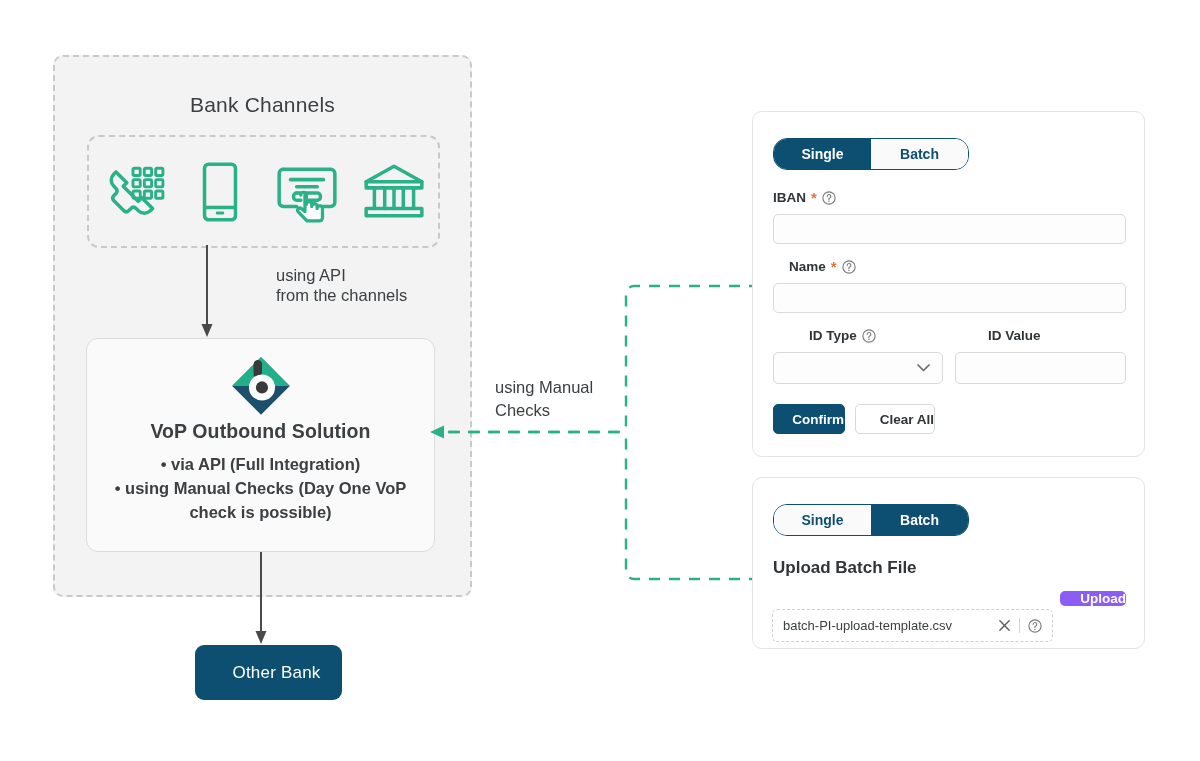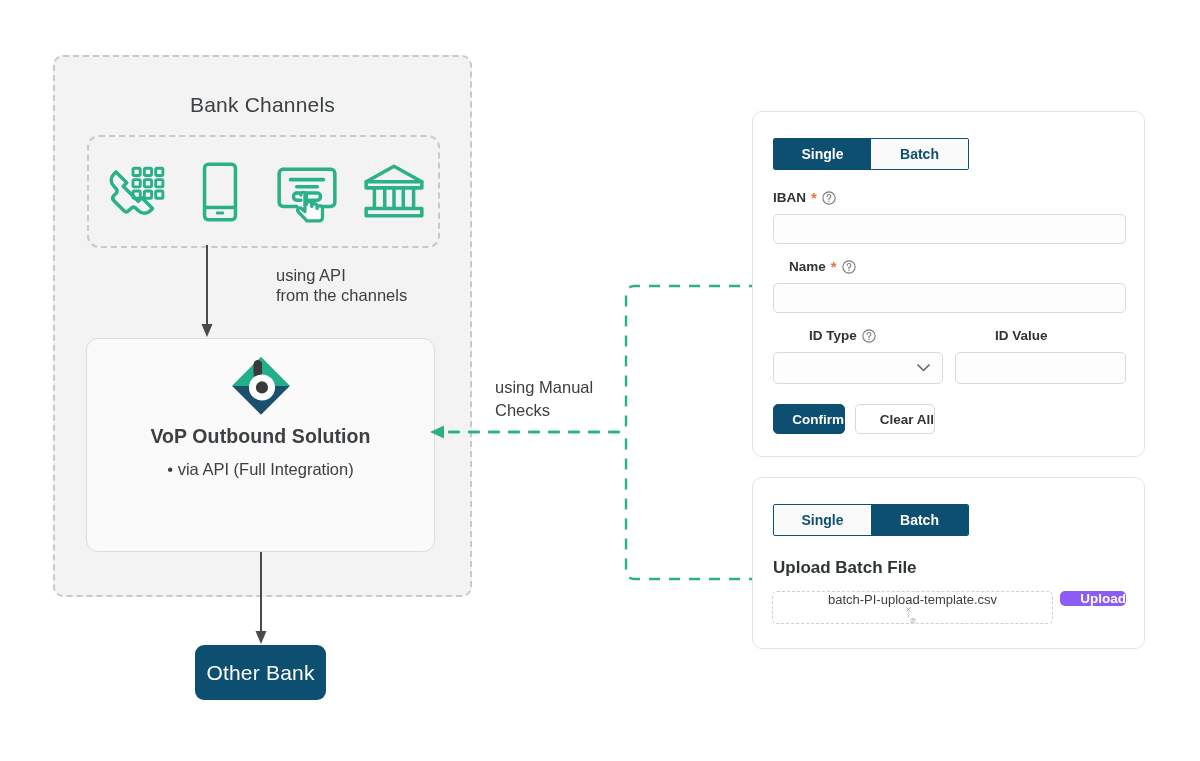--- a/index.html
+++ b/index.html
@@ -81,34 +81,34 @@
     width: 349px;
     height: 214px;
     background: #fafafa;
     border: 1.5px solid #dcdcdc;
     border-radius: 12px;
     box-sizing: border-box;
     text-align: center;
   }
   #vop-logo { margin-top: 17px; width: 62px; height: 60px; }
   #vop-title {
-    margin-top: 5px;
     font-size: 19.5px;
     font-weight: bold;
     color: #3c4043;
     letter-spacing: .1px;
   }
   #vop-bullets {
     margin: 9px auto 0;
     padding: 0;
     list-style: none;
     width: 320px;
     font-size: 16.5px;
     line-height: 24px;
     color: #3c4043;
+    font-weight: bold;
   }
   #vop-bullets li { text-indent: 0; }
   #vop-bullets li::before { content: "• "; }
 
   
   #otherbank-arrow {
     position: absolute;
     left: 254px;
     top: 552px;
     width: 14px;
@@ -116,25 +116,26 @@
   }
   #other-bank-box {
     position: absolute;
     left: 195px;
     top: 645px;
     width: 131px;
     height: 55px;
     background: #0d4f70;
     border-radius: 9px;
     color: #ffffff;
-    font-size: 21px;
+    font-size: 17px;
     display: flex;
     align-items: center;
     justify-content: center;
     letter-spacing: .2px;
+    padding-left: 16px;
   }
 
   
   #manual-connector {
     position: absolute;
     left: 420px;
     top: 275px;
     width: 345px;
     height: 315px;
   }
@@ -157,21 +158,21 @@
     box-sizing: border-box;
   }
   #single-panel { left: 752px; top: 111px; width: 393px; height: 346px; }
   #batch-panel  { left: 752px; top: 477px; width: 393px; height: 172px; }
 
   .tab-group {
     position: absolute;
     left: 20px;
     top: 26px;
     display: flex;
-    border-radius: 2px;
+    border-radius: 14px;
     overflow: hidden;
     border: 1px solid #0d4f70;
   }
   .tab {
     width: 97px;
     height: 30px;
     display: flex;
     align-items: center;
     justify-content: center;
     font-size: 14px;
@@ -237,30 +238,29 @@
     position: absolute;
     left: 20px;
     top: 80px;
     font-size: 17px;
     font-weight: bold;
     color: #2f3437;
   }
   #file-drop {
     position: absolute;
     left: 19px;
-    top: 113px;
+    top: 131px;
     width: 281px;
     height: 33px;
     border: 1.5px dashed #cfcfcf;
     border-radius: 5px;
     box-sizing: border-box;
     display: flex;
     align-items: center;
     padding: 0 10px;
-    flex-direction: column;
   }
   #file-name { font-size: 13px; color: #3c4043; flex: 1; }
   #file-clear-icon { width: 13px; height: 13px; margin-right: 8px; cursor: pointer; }
   #file-divider { width: 1px; height: 15px; background: #d4d4d4; margin-right: 8px; }
   #upload-button {
     left: 307px; top: 113px; width: 66px; height: 15px;
     background: #8b5cf6; color: #ffffff; border: none;
   }
 </style>
 </head>
@@ -351,20 +351,21 @@
     <g transform="translate(31,30)">
       <path d="M-6.5 -21 a4.2 4.2 0 0 1 8.4 0 v11.5 a11.5 11.5 0 1 1 -8.4 4.3 z" fill="#3a3a3a"></path>
       <circle cx="2" cy="2.5" r="13.5" fill="#ffffff"></circle>
       <circle cx="2" cy="2.5" r="6.3" fill="#3a3a3a"></circle>
       <path d="M-6.6 -21.5 a4.3 4.3 0 0 1 8.6 0 v9 h-8.6 z" fill="#3a3a3a"></path>
     </g>
   </svg>
   <div id="vop-title">VoP Outbound Solution</div>
   <ul id="vop-bullets">
     <li>via API (Full Integration)</li>
+    <li>using Manual Checks (Day One VoP check is possible)</li>
   </ul>
 </div>
 
 <svg id="otherbank-arrow" viewBox="0 0 14 92">
   <line x1="7" y1="0" x2="7" y2="80" stroke="#4a4a4a" stroke-width="2"></line>
   <polygon points="7,92 1.5,79 12.5,79" fill="#4a4a4a"></polygon>
 </svg>
 <div id="other-bank-box">
   <span>Other Bank</span>
 </div>
@@ -420,21 +421,21 @@
       <circle cx="7.9" cy="11.7" r=".85" fill="#7a7a7a"></circle>
     </svg>
   </div>
   <div class="select-box" style="left:20px; top:240px; width:170px; height:32px;">
     <span style="position:absolute; left:9px; top:7px; font-size:13px; color:#3c4043;"></span>
     <svg class="select-caret" width="13" height="9" viewBox="0 0 13 9">
       <path d="M1 1.5 L6.5 7 L12 1.5" fill="none" stroke="#6b6b6b" stroke-width="1.7" stroke-linecap="round" stroke-linejoin="round"></path>
     </svg>
   </div>
 
-  <div class="field-label" style="left:202px; top:216px;padding-left:40px;">
+  <div class="field-label" style="left:195px; top:216px;padding-left:40px;">
     <span>ID Value</span>
   </div>
   <input class="text-input" style="left: 202px; top: 240px; width: 171px; height: 32px; padding: 0px 9px; font-size: 13px;" value="" placeholder="">
 
   <div class="btn" id="confirm-button">
     <span>Confirm</span>
   </div>
   <div class="btn" id="clear-all-button">
     <span>Clear All</span>
   </div>

